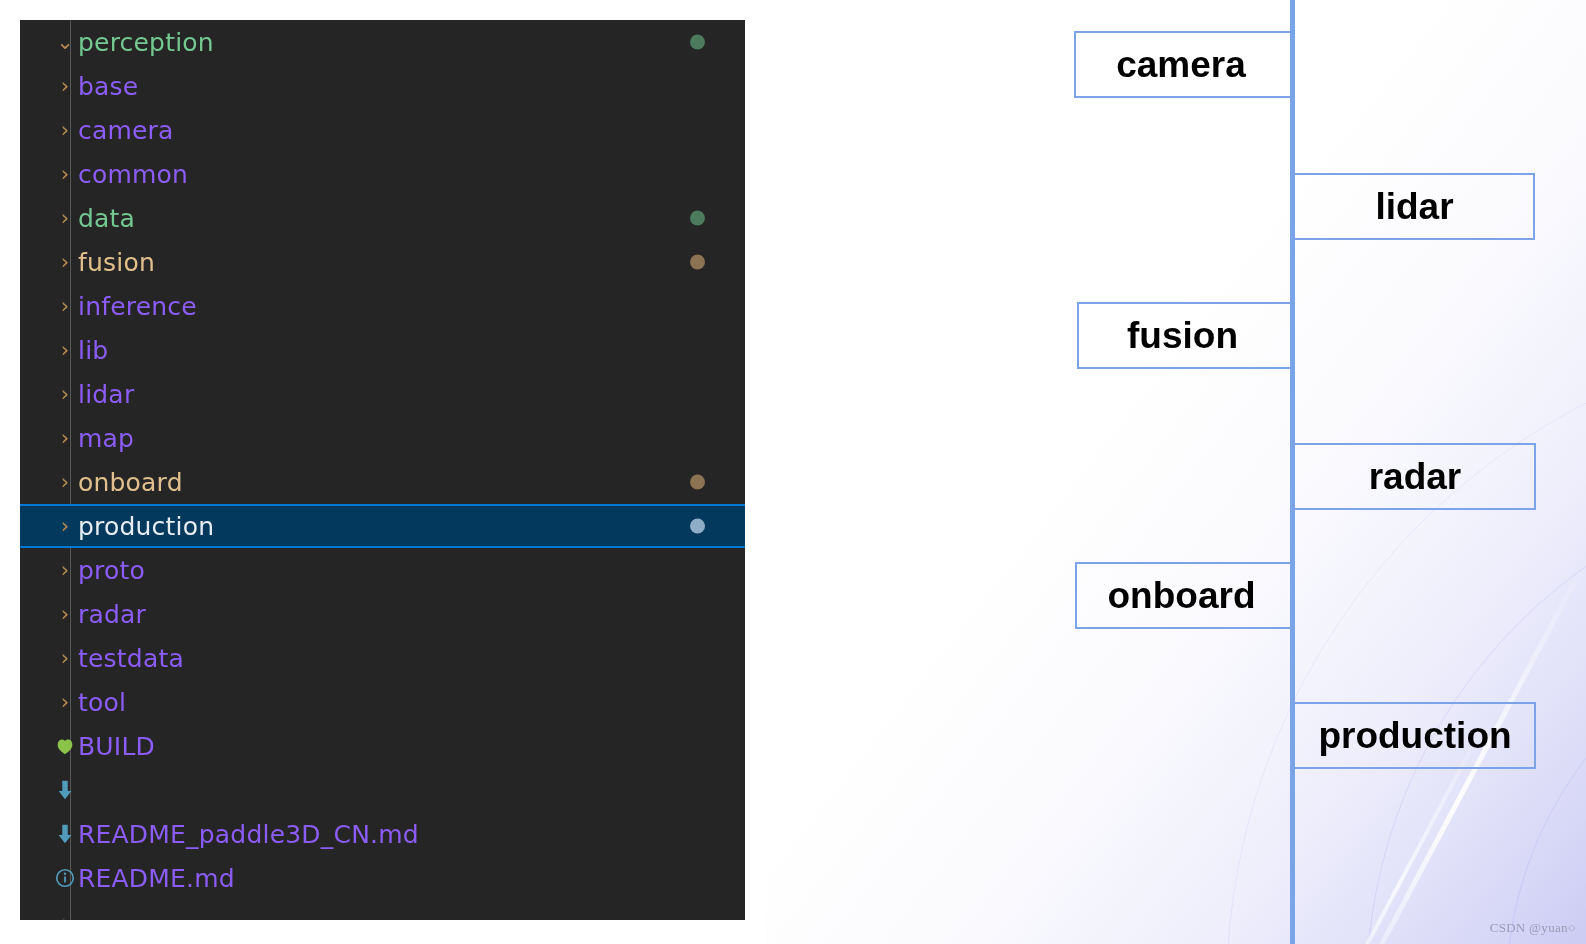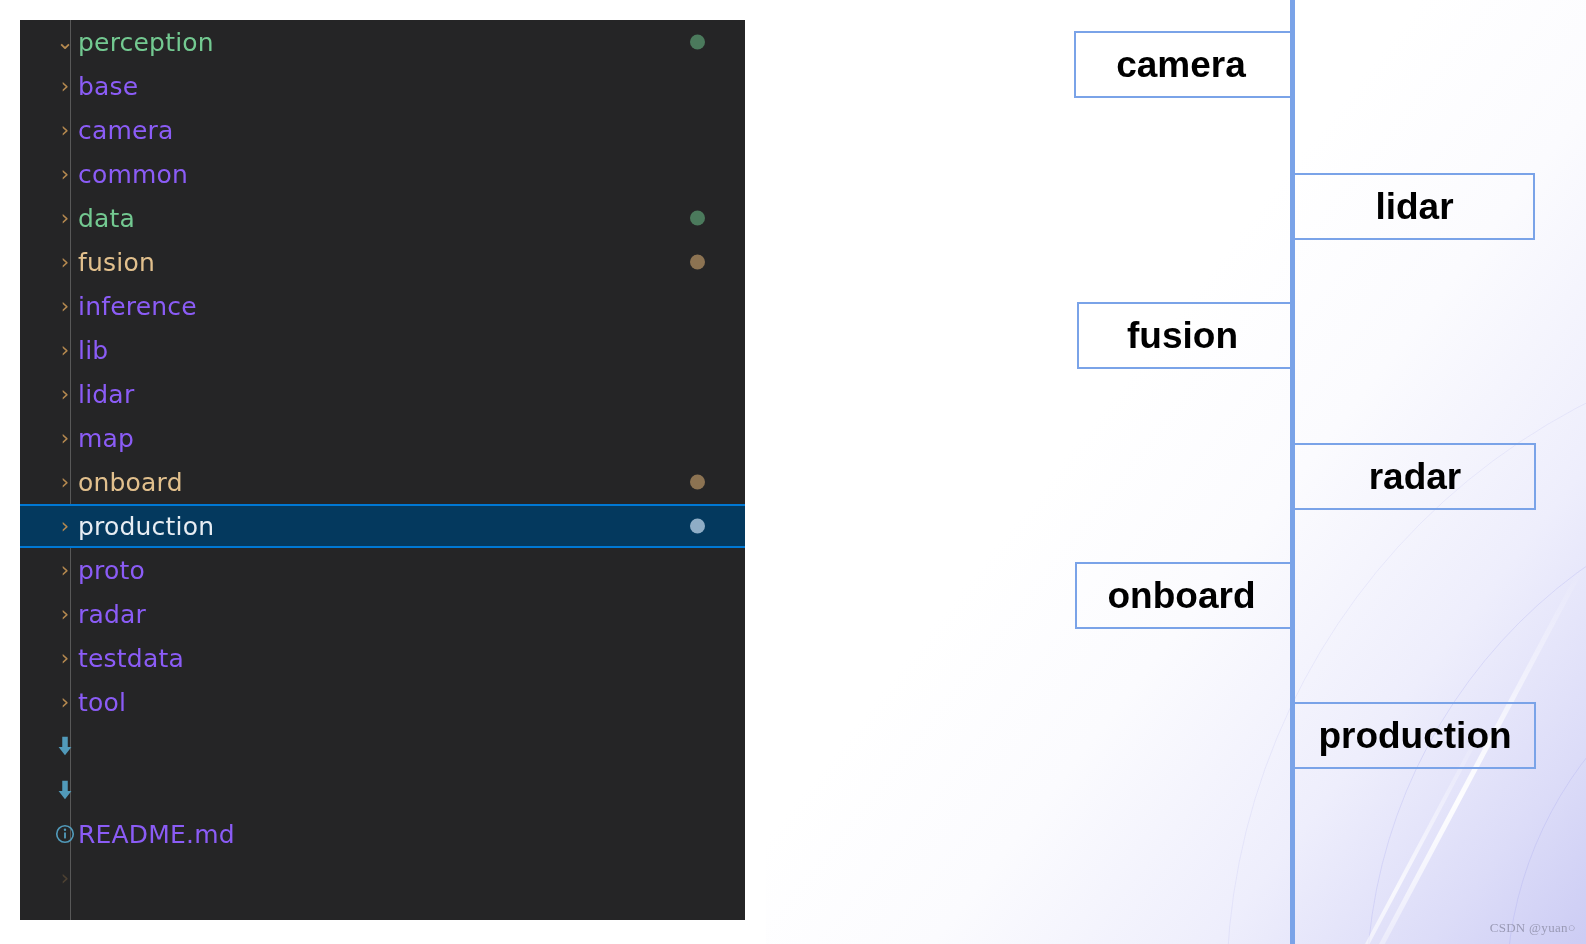--- a/index.html
+++ b/index.html
@@ -276,32 +276,42 @@
         <span class="label ">testdata</span>
       </div>
       <div class="row">
         <div class="indent"></div>
         <span class="twisty">›</span>
         <span class="label ">tool</span>
       </div>
       <div class="row">
         <div class="indent"></div>
         <span class="fileicon">
-          <svg width="20" height="22" viewBox="0 0 20 24" aria-hidden="true">
-            <path d="M7 2h6v11h4l-7 9-7-9h4z" fill="#519aba"></path>
+          <svg width="22" height="22" viewBox="0 0 24 24" aria-hidden="true">
+            <path d="M12 21c-4-3-8-6-8-10.5C4 7 6.3 5 9 5c1.6 0 2.6.8 3 1.6C12.4 5.8 13.4 5 15 5c2.7 0 5 2 5 5.5C20 15 16 18 12 21z" fill="#8bc34a"></path>
           </svg>
         </span>
+        <span class="label ">BUILD</span>
       </div>
       <div class="row">
         <div class="indent"></div>
         <span class="fileicon">
           <svg width="20" height="22" viewBox="0 0 20 24" aria-hidden="true">
             <path d="M7 2h6v11h4l-7 9-7-9h4z" fill="#519aba"></path>
           </svg>
         </span>
+      </div>
+      <div class="row">
+        <div class="indent"></div>
+        <span class="fileicon">
+          <svg width="20" height="22" viewBox="0 0 20 24" aria-hidden="true">
+            <path d="M7 2h6v11h4l-7 9-7-9h4z" fill="#519aba"></path>
+          </svg>
+        </span>
+        <span class="label ">README_paddle3D_CN.md</span>
       </div>
       <div class="row">
         <div class="indent"></div>
         <span class="fileicon">
           <svg width="22" height="22" viewBox="0 0 24 24" aria-hidden="true">
             <circle cx="12" cy="12" r="9" fill="none" stroke="#519aba" stroke-width="1.8"></circle>
             <circle cx="12" cy="7.4" r="1.3" fill="#519aba"></circle>
             <rect x="11" y="10" width="2" height="7" rx="1" fill="#519aba"></rect>
           </svg>
         </span>

